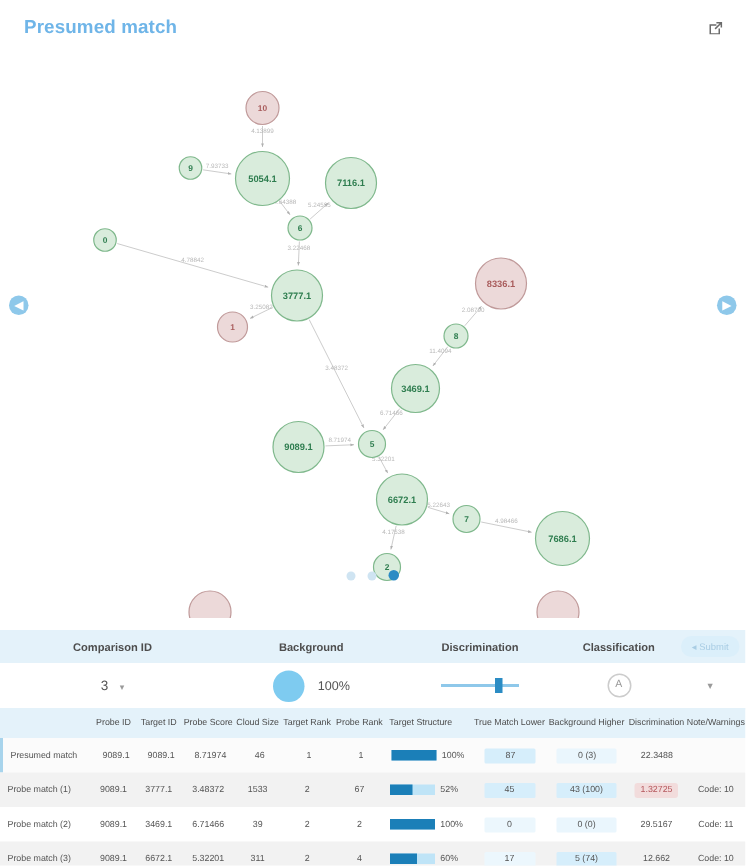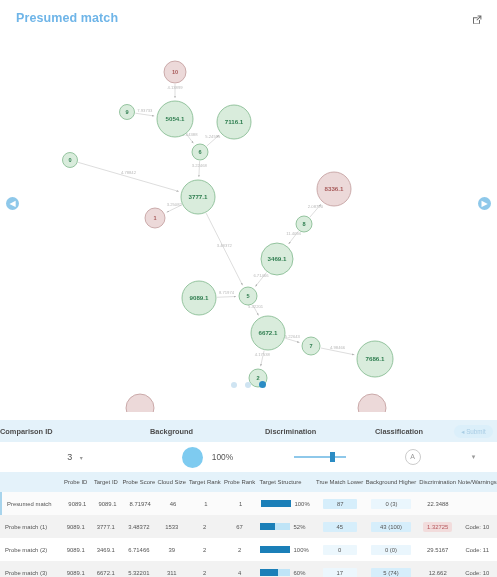--- a/index.html
+++ b/index.html
@@ -47,21 +47,21 @@
   }
   .dot.active{background:#2b8cc4;width:7px;height:7px;}
   
   .controls{
     position:absolute;left:0;top:420px;width:497px;
   }
   .ctrl-head{
     display:flex;align-items:center;height:22px;
     background:#e4f2fa;font-size:7.4px;font-weight:bold;color:#4d4d4d;
   }
-  .ctrl-head .c{text-align:left;}
+  .ctrl-head .c{text-align:center;}
   .c-comp{width:150px;}
   .c-prob{width:115px;}
   .c-disc{width:110px;}
   .c-class{width:75px;}
   .c-sub{width:47px;display:flex;justify-content:center;}
   .submit-btn{
     background:#dbeffa;color:#a9cde4;border:none;border-radius:9px;
     font-size:6.3px;padding:3px 7px;cursor:pointer;white-space:nowrap;
     font-family:"Liberation Sans", sans-serif;
   }

